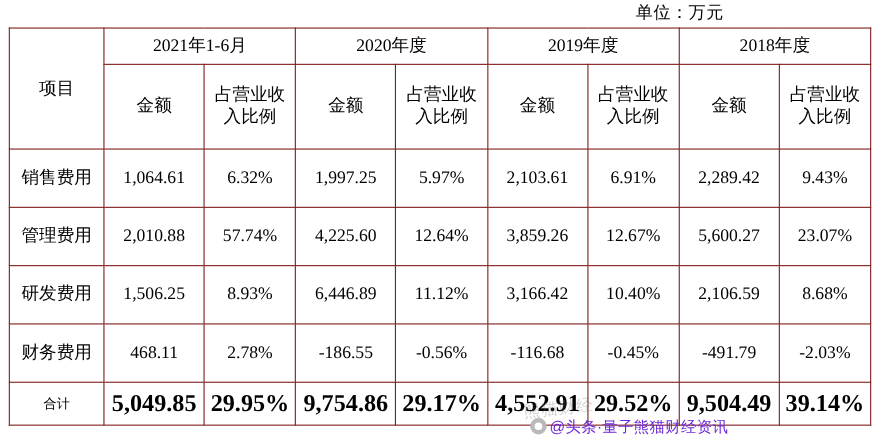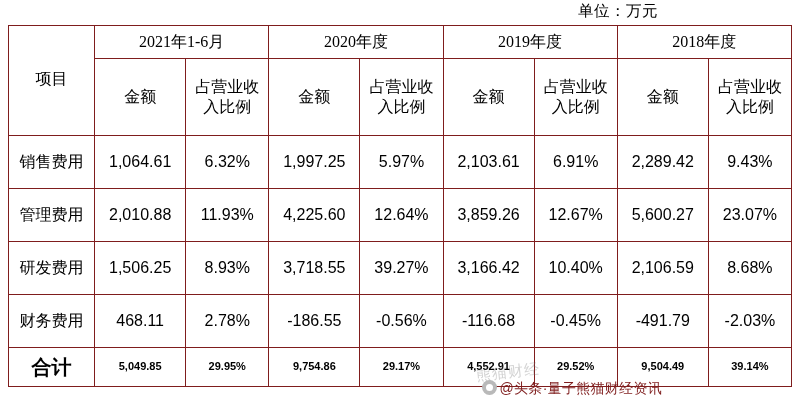--- a/index.html
+++ b/index.html
@@ -52,56 +52,56 @@
     font-family: "Liberation Serif", serif;
     font-size: 17px;
     height: 32px;
   }
   .hdr-sub {
     font-family: "Liberation Sans", sans-serif;
     font-size: 15.5px;
     height: 76px;
   }
   .hdr-item {
-    font-family: Liberation Mono, monospace;
+    font-family: Liberation Serif, serif;
     font-size: 15.5px;
   }
   .row-label {
     font-family: Liberation Sans, sans-serif;
     font-size: 15.5px;
     text-align: center;
     line-height: 1.3;
   }
   .num {
-    font-family: Liberation Sans, sans-serif;
+    font-family: Liberation Serif, serif;
     font-size: 16.5px;
   }
   tr.data-row td {
     height: 52px;
   }
   tr.total-row td {
     height: 38px;
     font-weight: bold;
-    font-size: 11px;
+    font-size: 22px;
   }
   tr.total-row td.row-label {
     font-family: "Liberation Sans", sans-serif;
-    font-size: 20px;
-    font-weight: bold;
+    font-size: 12px;
+    font-weight: normal;
   }
   col.c-item { width: 86px; }
   col.c-amt  { width: 91px; }
   col.c-pct  { width: 83px; }
   .watermark {
     position: absolute;
     right: 10px;
     bottom: 5px;
     font-family: "Liberation Sans", sans-serif;
     font-size: 14px;
-    color: #7f1d1d;
+    color: #6d28d9;
     letter-spacing: 0.3px;
     white-space: nowrap;
   }
   .wm-logo {
     display: inline-block;
     width: 15px;
     height: 15px;
     border-radius: 50%;
     background: #b9b9b9;
     vertical-align: -2px;
@@ -181,34 +181,34 @@
         <td class="num">1,997.25</td>
         <td class="num">5.97%</td>
         <td class="num">2,103.61</td>
         <td class="num">6.91%</td>
         <td class="num">2,289.42</td>
         <td class="num">9.43%</td>
       </tr>
       <tr class="data-row">
         <td class="row-label">管理费用</td>
         <td class="num">2,010.88</td>
-        <td class="num">11.93%</td>
+        <td class="num">57.74%</td>
         <td class="num">4,225.60</td>
         <td class="num">12.64%</td>
         <td class="num">3,859.26</td>
         <td class="num">12.67%</td>
         <td class="num">5,600.27</td>
         <td class="num">23.07%</td>
       </tr>
       <tr class="data-row">
         <td class="row-label">研发费用</td>
         <td class="num">1,506.25</td>
         <td class="num">8.93%</td>
-        <td class="num">3,718.55</td>
-        <td class="num">39.27%</td>
+        <td class="num">6,446.89</td>
+        <td class="num">11.12%</td>
         <td class="num">3,166.42</td>
         <td class="num">10.40%</td>
         <td class="num">2,106.59</td>
         <td class="num">8.68%</td>
       </tr>
       <tr class="data-row">
         <td class="row-label">财务费用</td>
         <td class="num">468.11</td>
         <td class="num">2.78%</td>
         <td class="num">-186.55</td>

